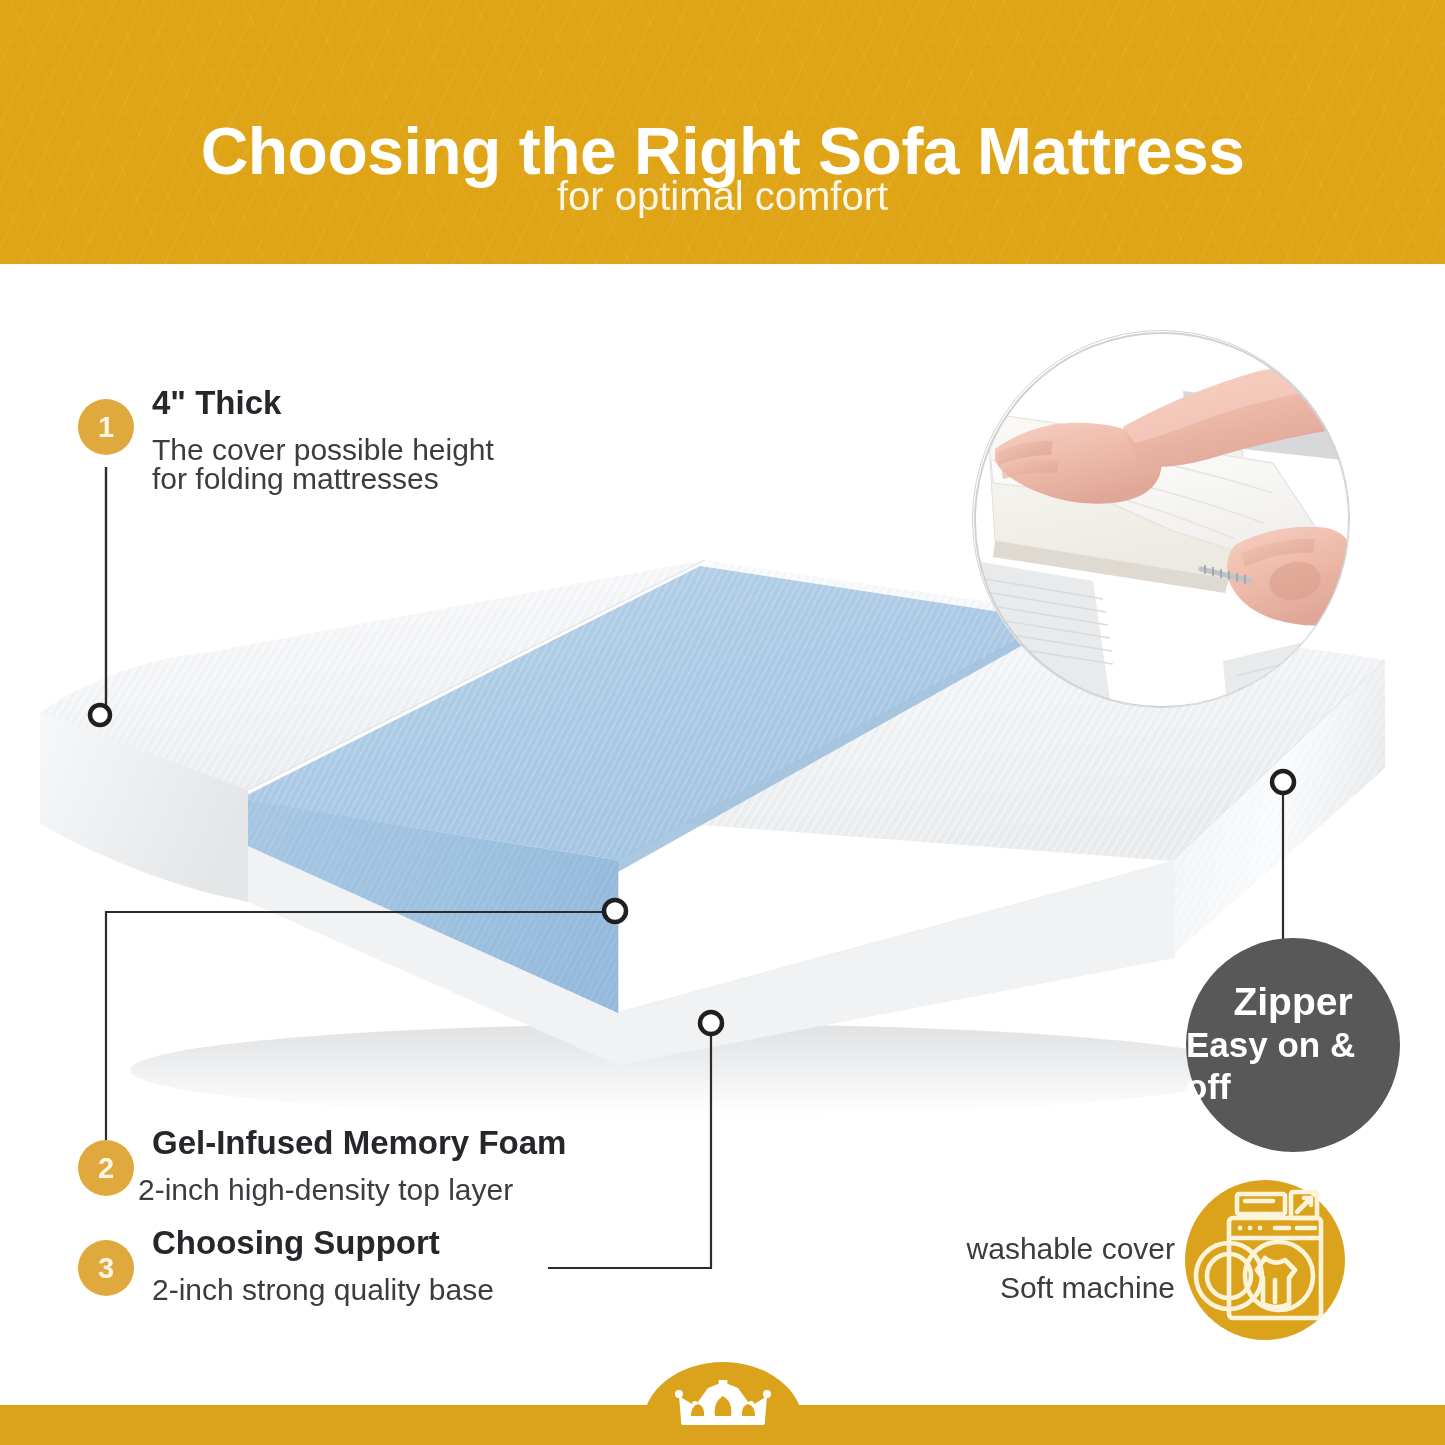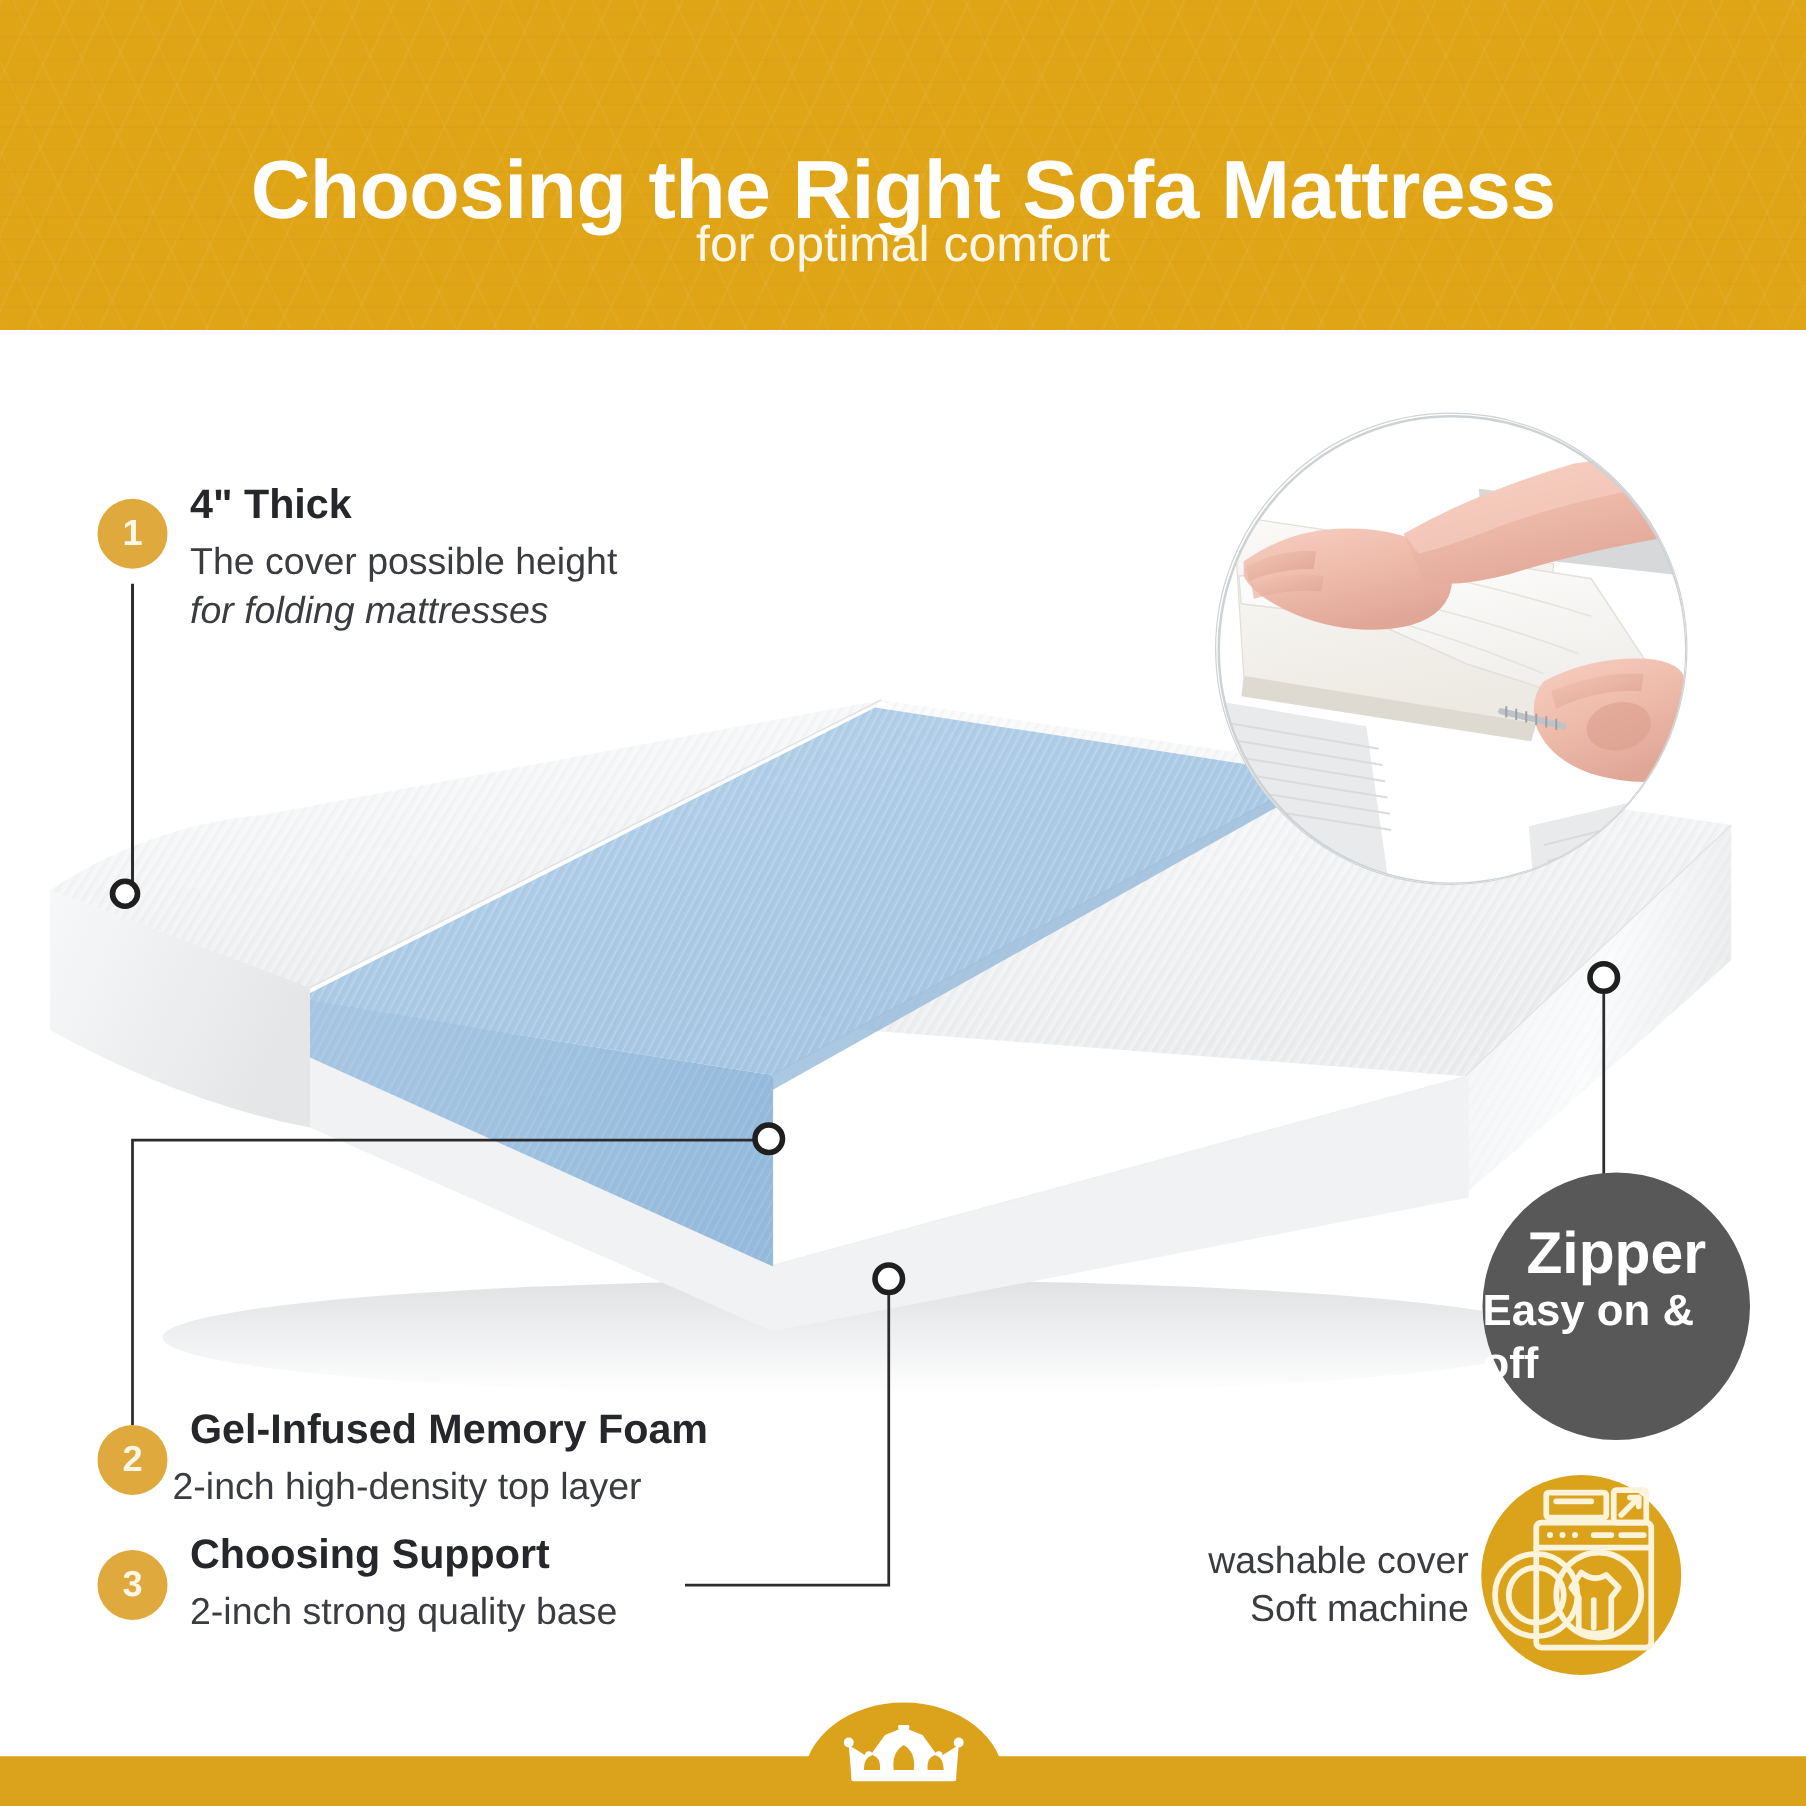--- a/index.html
+++ b/index.html
@@ -63,21 +63,21 @@
     line-height:1.28; white-space:nowrap;
   }
 
   
   .zipper-circle{
     position:absolute; left:1186px; top:938px;
     width:214px; height:214px; border-radius:50%;
     background:#585858;
     display:flex; flex-direction:column; align-items:center; justify-content:center;
   }
-  .zipper-title{ font-size:47px; font-weight:bold; color:#fff; line-height:1.04; }
+  .zipper-title{ font-size:39px; font-weight:bold; color:#fff; line-height:1.04; }
   .zipper-sub{ font-size:35px; font-weight:bold; color:#fff; line-height:1.2; margin-top:2px;}
 
   
   .wash-circle{
     position:absolute; left:1185px; top:1180px;
     width:160px; height:160px; border-radius:50%;
     background:#DBA31B;
   }
   .wash-text{
     position:absolute; left:930px; top:1229px;
@@ -312,21 +312,21 @@
             <path d="M 272,244 L 272,253"></path>
         </g>
       </g>
       <circle cx="189" cy="189" r="187" fill="none" stroke="#CED2D5" stroke-width="2"></circle>
     </svg>
   </div>
 
   <div class="badge" style="left:78px; top:399px;">1</div>
   <div class="callout-title" style="left:152px; top:386px;">4" Thick</div>
   <div class="callout-desc" style="left:152px; top:431px;">The cover possible height</div>
-  <div class="callout-desc" style="left:152px; top:470px;font-style:italic;">for folding mattresses</div>
+  <div class="callout-desc" style="left:152px; top:460px;">for folding mattresses</div>
 
   <div class="badge" style="left:78px; top:1140px;">2</div>
   <div class="callout-title" style="left:152px; top:1126px;">Gel-Infused Memory Foam</div>
   <div class="callout-desc" style="left:138px; top:1171px;">2-inch high-density top layer</div>
 
   <div class="badge" style="left:78px; top:1240px;">3</div>
   <div class="callout-title" style="left:152px; top:1226px;">Choosing Support</div>
   <div class="callout-desc" style="left:152px; top:1271px;">2-inch strong quality base</div>
 
   <div class="zipper-circle">

